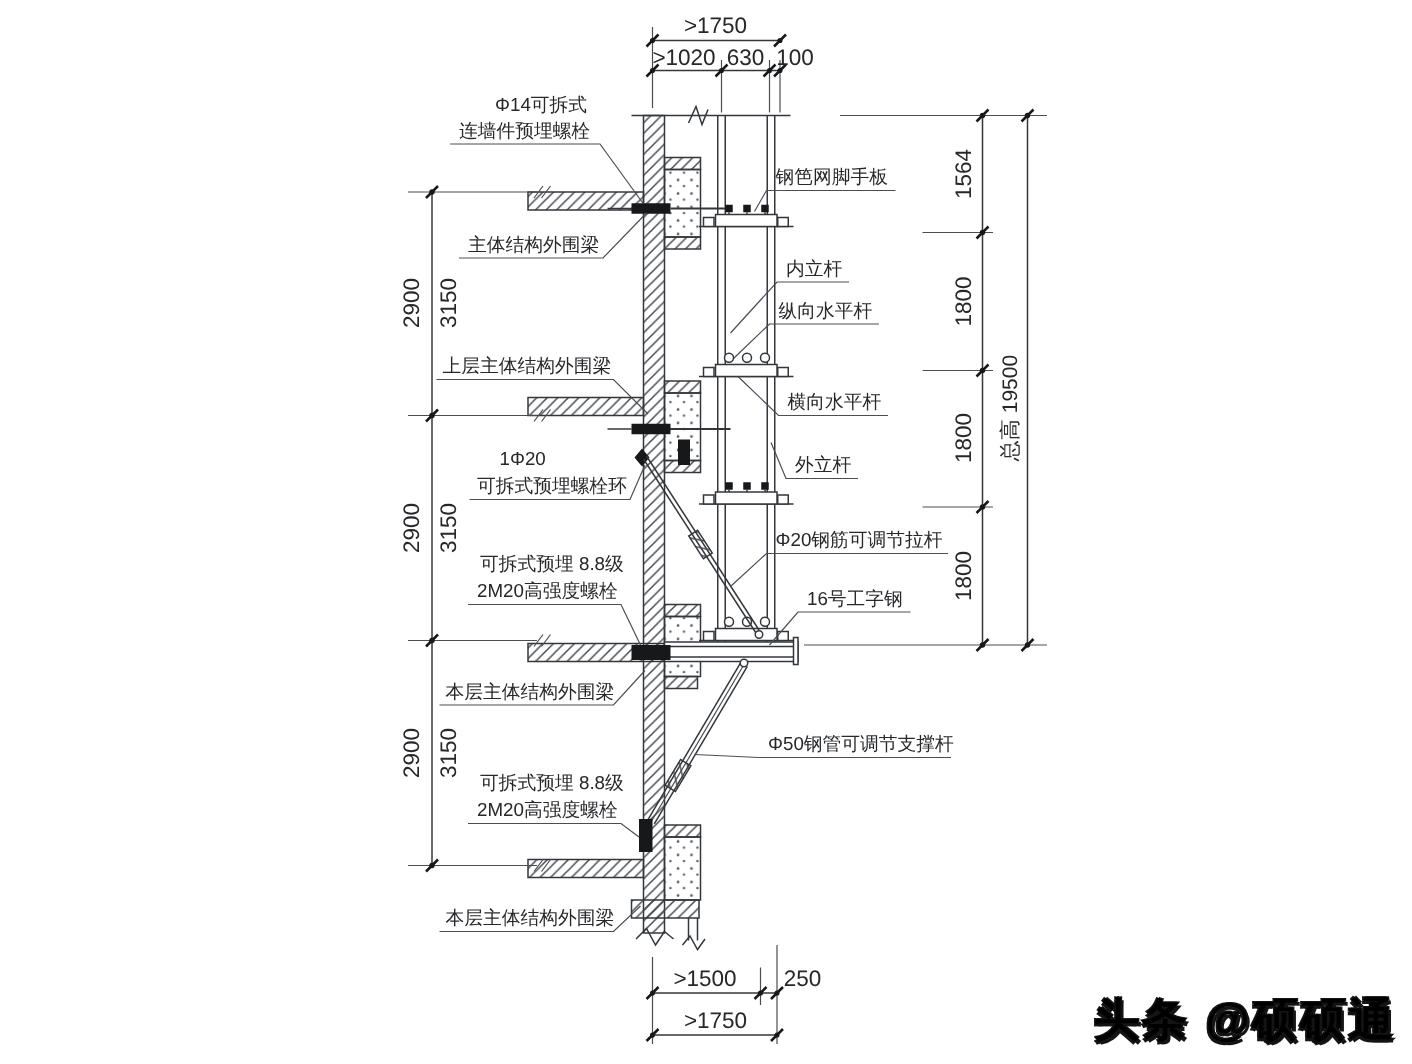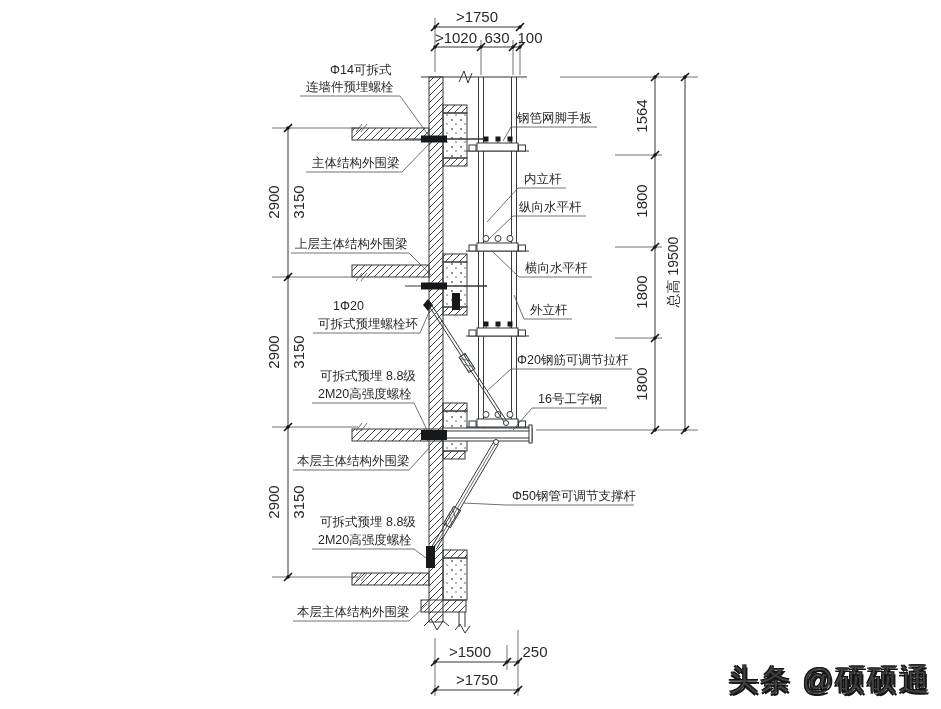--- a/index.html
+++ b/index.html
@@ -10,22 +10,22 @@
   .ln2{stroke:#33373c;stroke-width:1.4;fill:none;}
   .thin{stroke:#4a4e53;stroke-width:0.8;fill:none;}
   .tick{stroke:#17181a;stroke-width:1.7;fill:none;}
   .blk{fill:#17181a;stroke:none;}
   .conc{fill:url(#hatch);stroke:#33373c;stroke-width:1;}
   .spk{fill:url(#speckle);stroke:#33373c;stroke-width:1;}
   .wht{fill:#ffffff;stroke:#33373c;stroke-width:1;}
   .dimtxt{font-size:15px;fill:#26282b;}
   .lbl{font-size:12.5px;fill:#26282b;}
   .rot{font-size:15px;fill:#26282b;}
-  #wm{position:absolute;right:10px;bottom:8px;font-size:30px;font-weight:normal;
-      letter-spacing:2px;color:#404040;
+  #wm{position:absolute;right:10px;bottom:8px;font-size:30px;font-weight:bold;
+      letter-spacing:2px;color:#000000;
       text-shadow:2px 2px 0 #141414,-1px -1px 0 #141414,1px -1px 0 #141414,-1px 2px 0 #141414;}
 </style>
 </head>
 <body>
 
 <svg width="941" height="709" viewBox="0 0 941 709">
   <defs>
     <pattern id="hatch" width="7" height="7" patternUnits="userSpaceOnUse">
       <path d="M0,7 L7,0 M-1,1 L1,-1 M6,8 L8,6" stroke="#45494e" stroke-width="1" fill="none"></path>
     </pattern>

